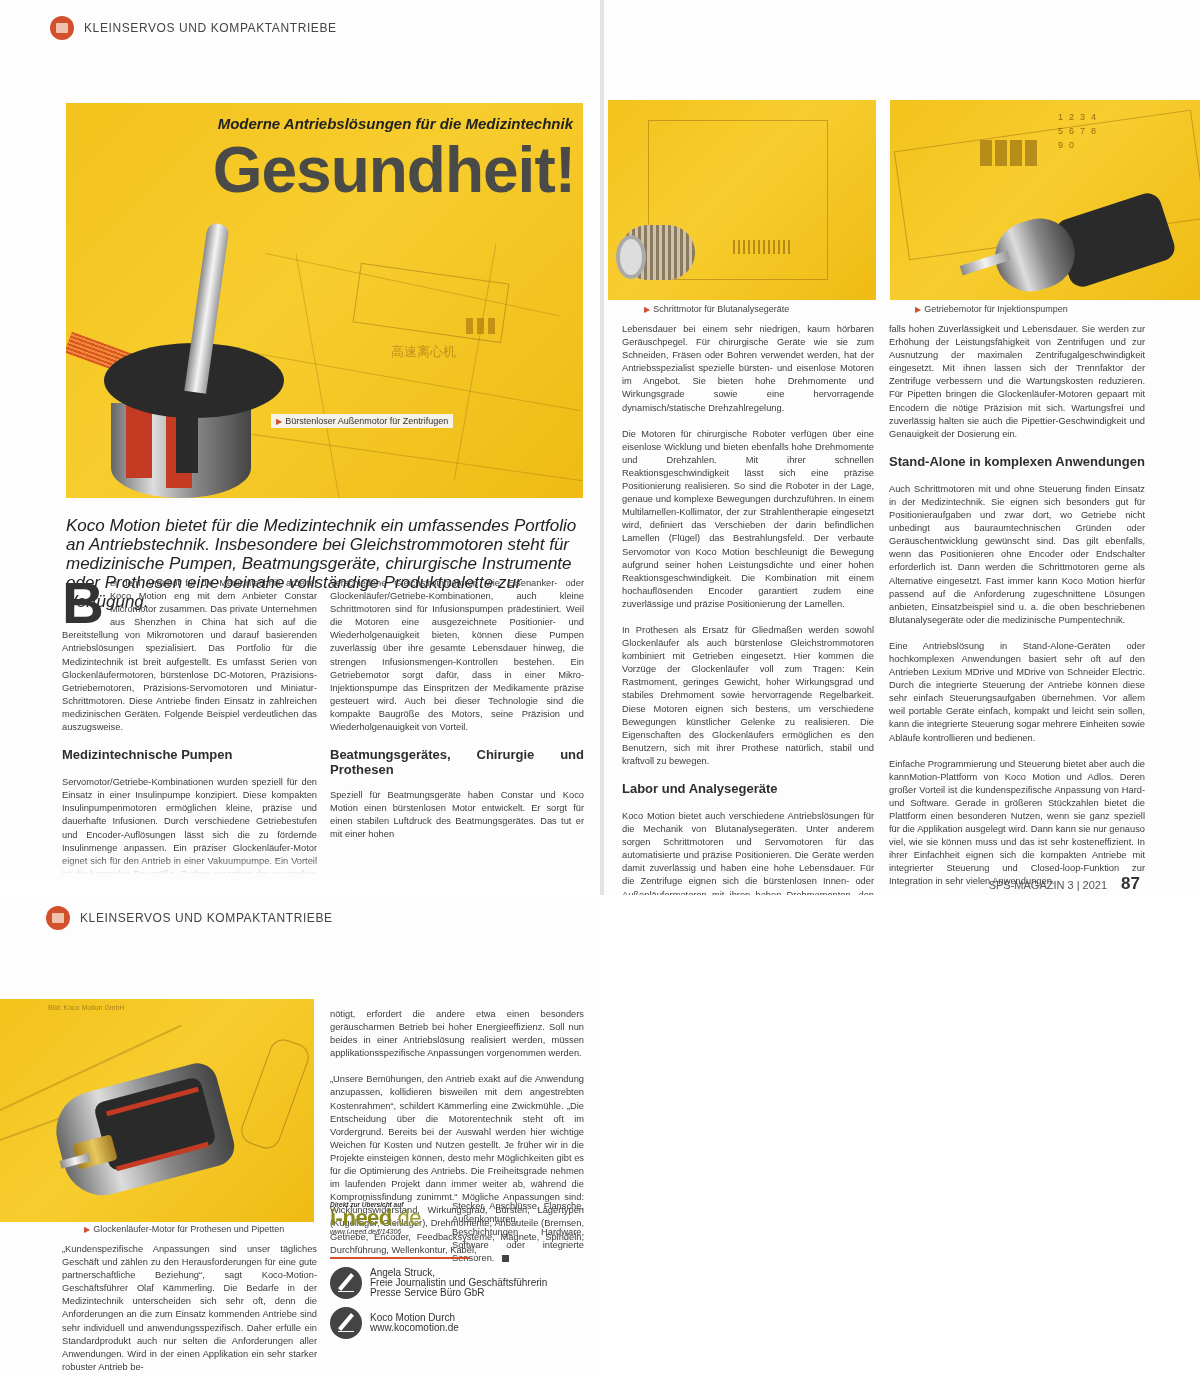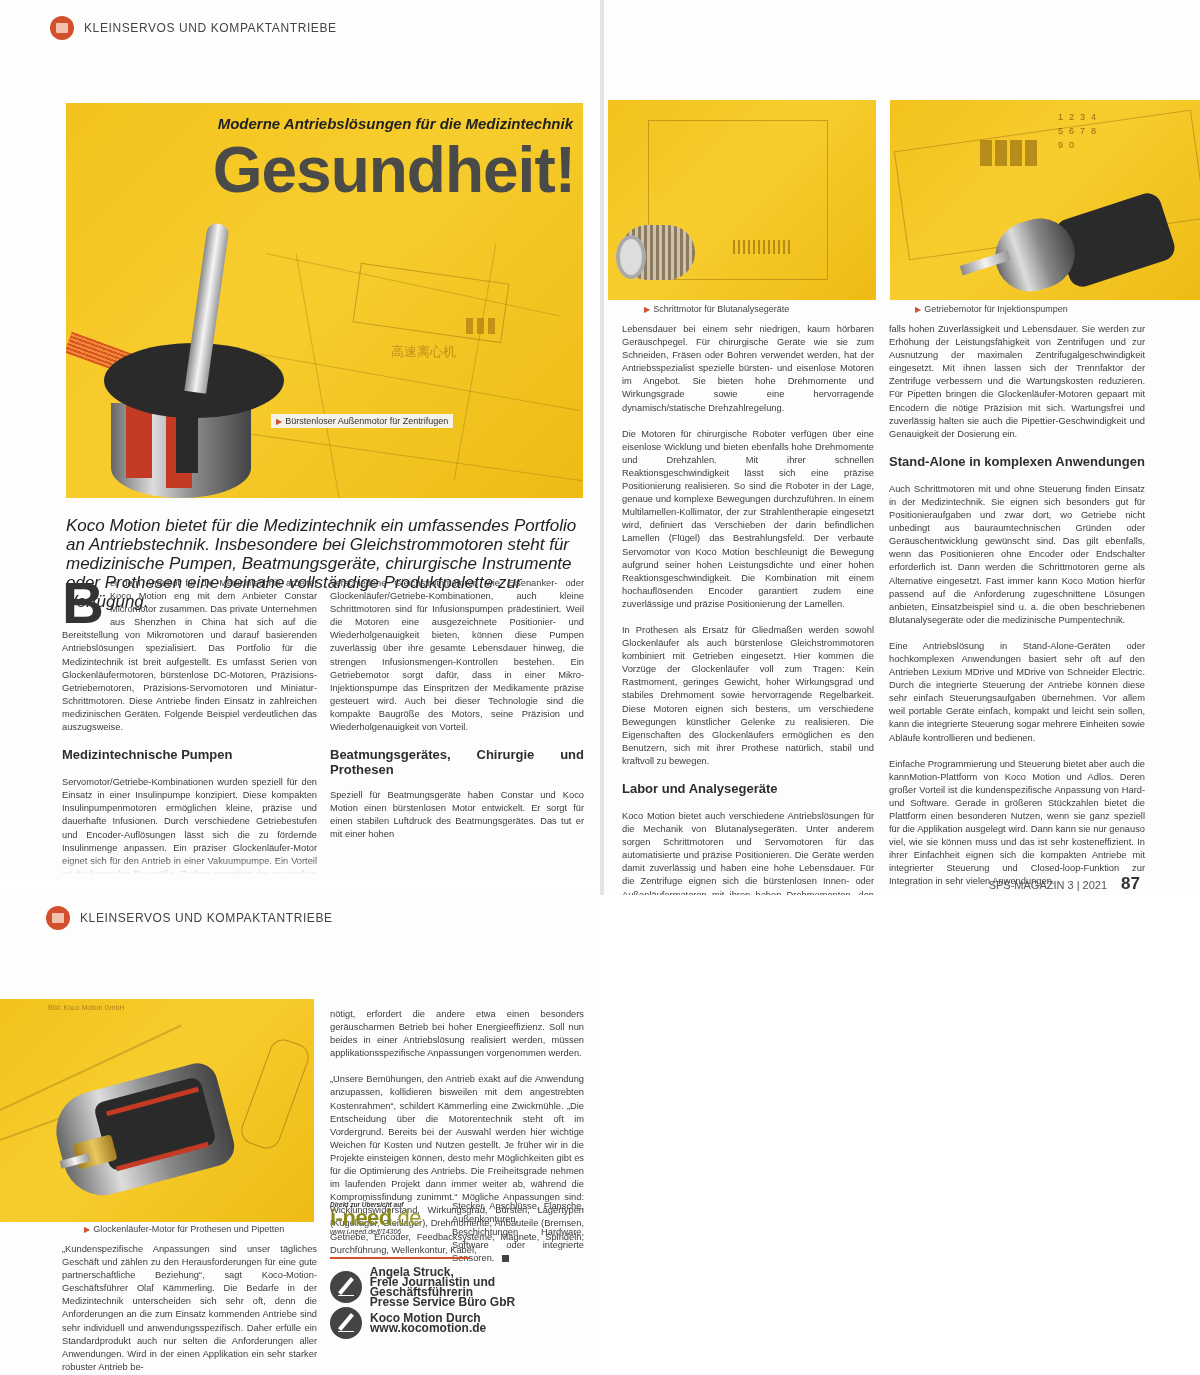--- a/index.html
+++ b/index.html
@@ -50,21 +50,21 @@
   .ineed-tag { font-size: 6.5px; font-style: italic; font-weight: bold; color: #333; }
   .ineed-logo { font-size: 22px; font-weight: bold; color: #8a8a1c; line-height: 20px; letter-spacing: -0.5px; }
   .ineed-logo .de { font-weight: normal; color: #9a9a2a; }
   .ineed-url { font-size: 7px; font-style: italic; color: #333; }
   .rule-red { position: absolute; height: 2px; background: #d2502b; }
 
   .author { position: absolute; display: flex; align-items: center; gap: 8px; }
   .pen-icon { width: 32px; height: 32px; border-radius: 50%; background: #444; position: relative; }
   .pen-icon::before { content: ""; position: absolute; left: 14px; top: 5px; width: 4px; height: 20px; background: #fff; transform: rotate(40deg); }
   .pen-icon::after { content: ""; position: absolute; left: 8px; bottom: 7px; width: 16px; height: 1.5px; background: #fff; }
-  .author-text { font-size: 12px; font-weight: bold; color: #333; line-height: 10px; }
+  .author-text { font-size: 10px; font-weight: normal; color: #333; line-height: 10px; }
   .end-mark { display: inline-block; width: 7px; height: 7px; background: #444; margin-left: 8px; vertical-align: middle; }
 </style>
 </head>
 <body>
 
 <div class="page" id="page1">
   <div class="section-header" style="left:50px; top:16px;">
     <span class="section-icon"></span>
     <span class="section-label">KLEINSERVOS UND KOMPAKTANTRIEBE</span>
   </div>

